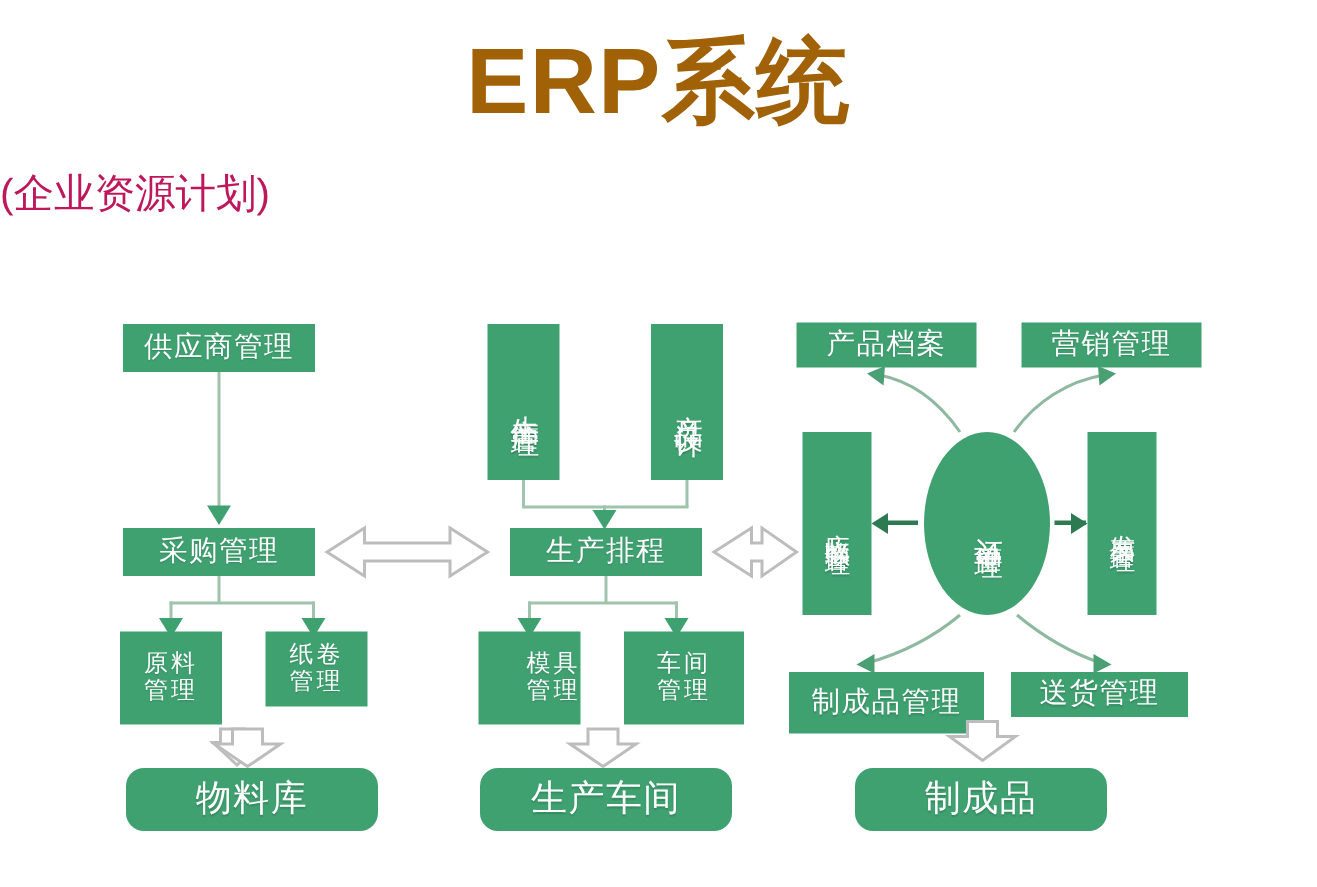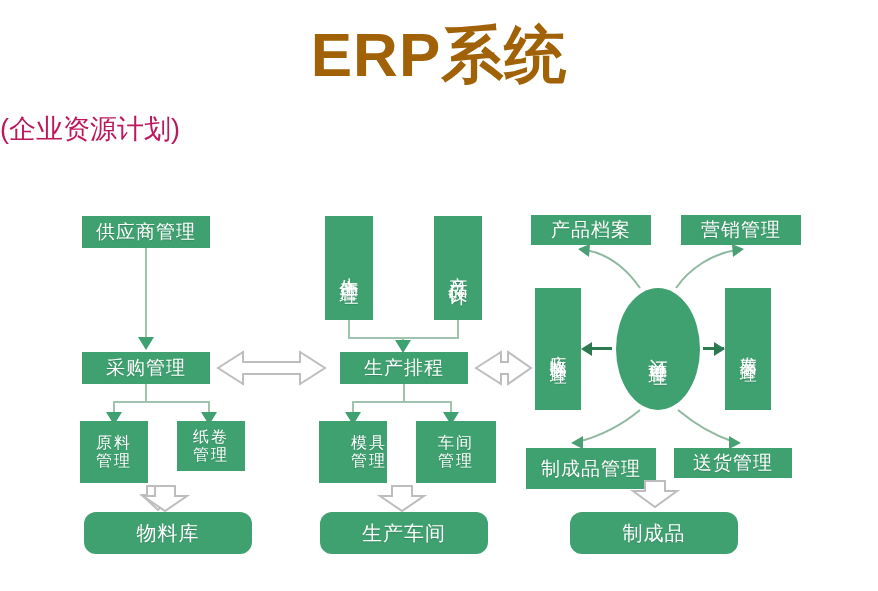--- a/index.html
+++ b/index.html
@@ -51,21 +51,21 @@
     text-align:left;
     box-sizing:border-box;
     font-size:19px;
     letter-spacing:1px;
     line-height:1.15;
     text-shadow:0 1px 1px rgba(0,0,0,.15);
   }
   .node.sm{font-size:16px;}
   .node.rounded{
     border-radius:12px;
-    font-size:20px;
+    font-size:24px;
   }
   .node.vert{
     writing-mode:vertical-rl;
     text-orientation:upright;
     letter-spacing:3px;
     font-size:19px;
   }
   .node.two-line{
     white-space:pre-line;
     letter-spacing:2px;

